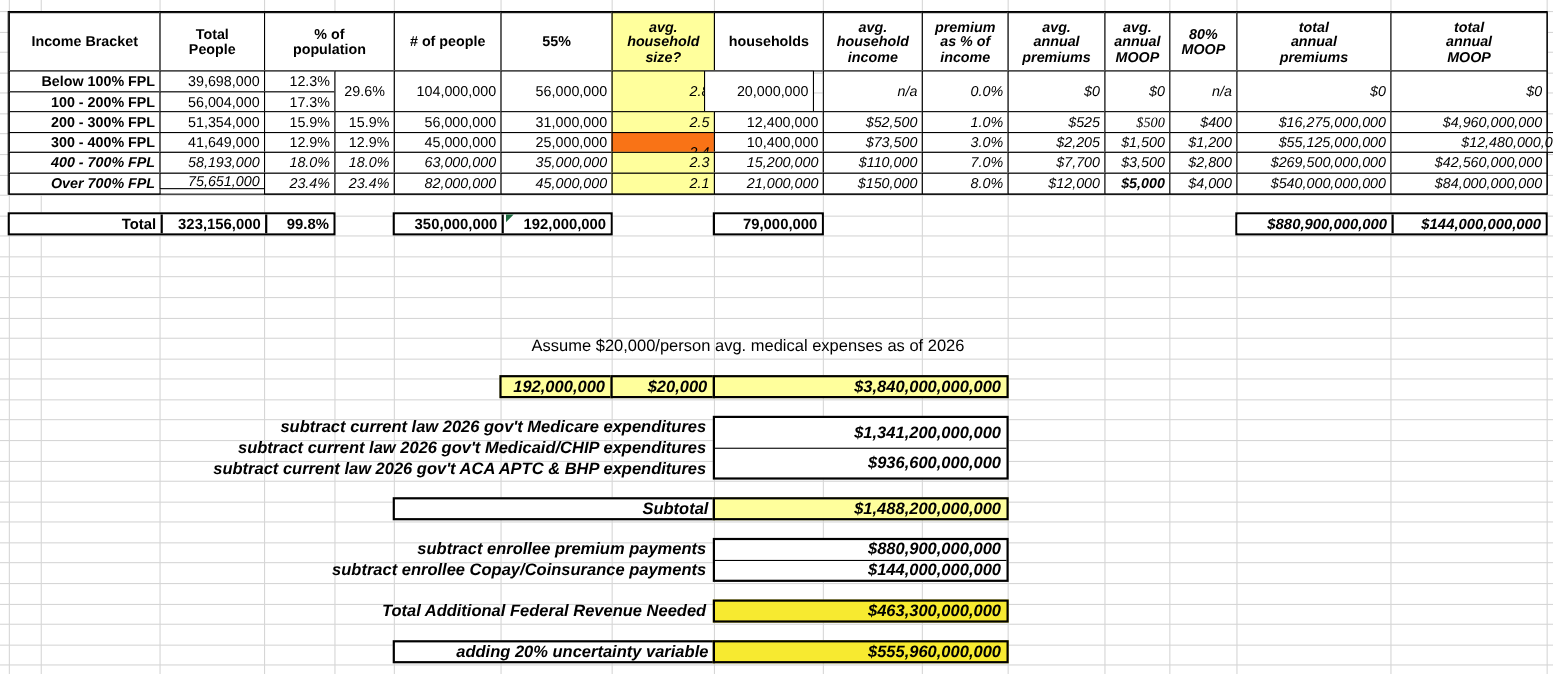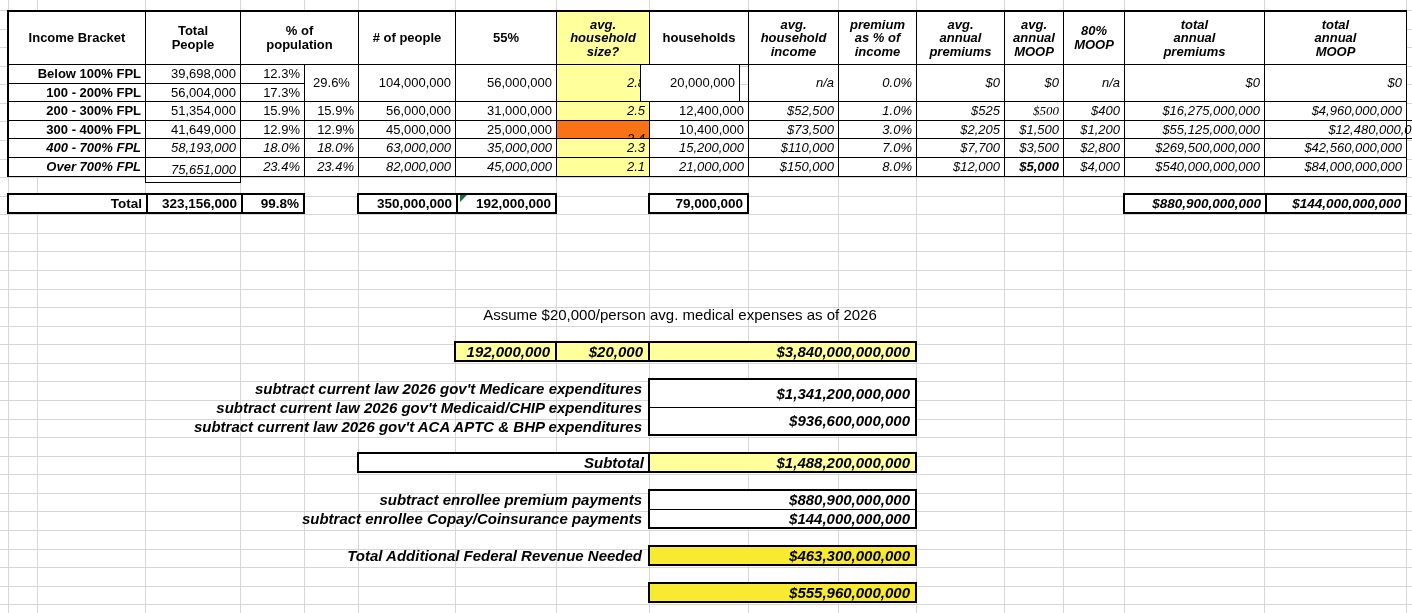--- a/index.html
+++ b/index.html
@@ -178,21 +178,21 @@
       <div class="cell right ital" style="left: 556px; top: 138px; width: 94px; height: 20px; background: rgb(255, 255, 156);">2.3</div>
       <div class="cell right ital" style="left: 649px; top: 138px; width: 100px; height: 20px;">15,200,000</div>
       <div class="cell right ital" style="left: 748px; top: 138px; width: 91px; height: 20px;">$110,000</div>
       <div class="cell right ital" style="left: 838px; top: 138px; width: 79px; height: 20px;">7.0%</div>
       <div class="cell right ital" style="left: 916px; top: 138px; width: 89px; height: 20px;">$7,700</div>
       <div class="cell right ital" style="left: 1004px; top: 138px; width: 60px; height: 20px;">$3,500</div>
       <div class="cell right ital" style="left: 1063px; top: 138px; width: 62px; height: 20px;">$2,800</div>
       <div class="cell right ital" style="left: 1124px; top: 138px; width: 141px; height: 20px;">$269,500,000,000</div>
       <div class="cell right ital" style="left: 1264px; top: 138px; width: 143px; height: 20px;">$42,560,000,000</div>
       <div class="cell bold right ital" style="left: 8px; top: 157px; width: 138px; height: 20px;">Over 700% FPL</div>
-      <div class="cell right ital" style="left: 145px; top: 157px; width: 96px; height: 26px;">75,651,000</div>
+      <div class="cell right ital" style="left: 145px; top: 157px; width: 96px; height: 15px;">75,651,000</div>
       <div class="cell right ital" style="left: 240px; top: 157px; width: 65px; height: 20px;">23.4%</div>
       <div class="cell right ital" style="left: 304px; top: 157px; width: 55px; height: 20px;">23.4%</div>
       <div class="cell right ital" style="left: 358px; top: 157px; width: 98px; height: 20px;">82,000,000</div>
       <div class="cell right ital" style="left: 455px; top: 157px; width: 102px; height: 20px;">45,000,000</div>
       <div class="cell right ital" style="left: 556px; top: 157px; width: 94px; height: 20px; background: rgb(255, 255, 156);">2.1</div>
       <div class="cell right ital" style="left: 649px; top: 157px; width: 100px; height: 20px;">21,000,000</div>
       <div class="cell right ital" style="left: 748px; top: 157px; width: 91px; height: 20px;">$150,000</div>
       <div class="cell right ital" style="left: 838px; top: 157px; width: 79px; height: 20px;">8.0%</div>
       <div class="cell right ital" style="left: 916px; top: 157px; width: 89px; height: 20px;">$12,000</div>
       <div class="cell right ital" style="left: 1004px; top: 157px; width: 60px; height: 20px; font-weight: bold;">$5,000</div>
@@ -240,15 +240,16 @@
   <div class="labtext" style="left:100px;top:490px;width:546px;height:19px;">subtract enrollee premium payments</div>
   <div class="labtext" style="left:100px;top:509px;width:546px;height:19px;">subtract enrollee Copay/Coinsurance payments</div>
   <div class="vstack" style="left:648px;top:489px;width:269px;height:40px;">
     <div class="vrow">$880,900,000,000</div>
     <div class="vrow">$144,000,000,000</div>
   </div>
 
   <div class="labtext" style="left:100px;top:546px;width:546px;height:19px;">Total Additional Federal Revenue Needed</div>
   <div class="valbox" style="left:648px;top:545px;width:269px;height:21px;background:#f7ea30;">$463,300,000,000</div>
 
+  <div class="labbox" style="left:357px;top:582px;width:293px;height:21px;">adding 20% uncertainty variable</div>
   <div class="valbox" style="left:648px;top:582px;width:269px;height:21px;background:#f7ea30;">$555,960,000,000</div>
 
 </div>
 
 </body></html>

